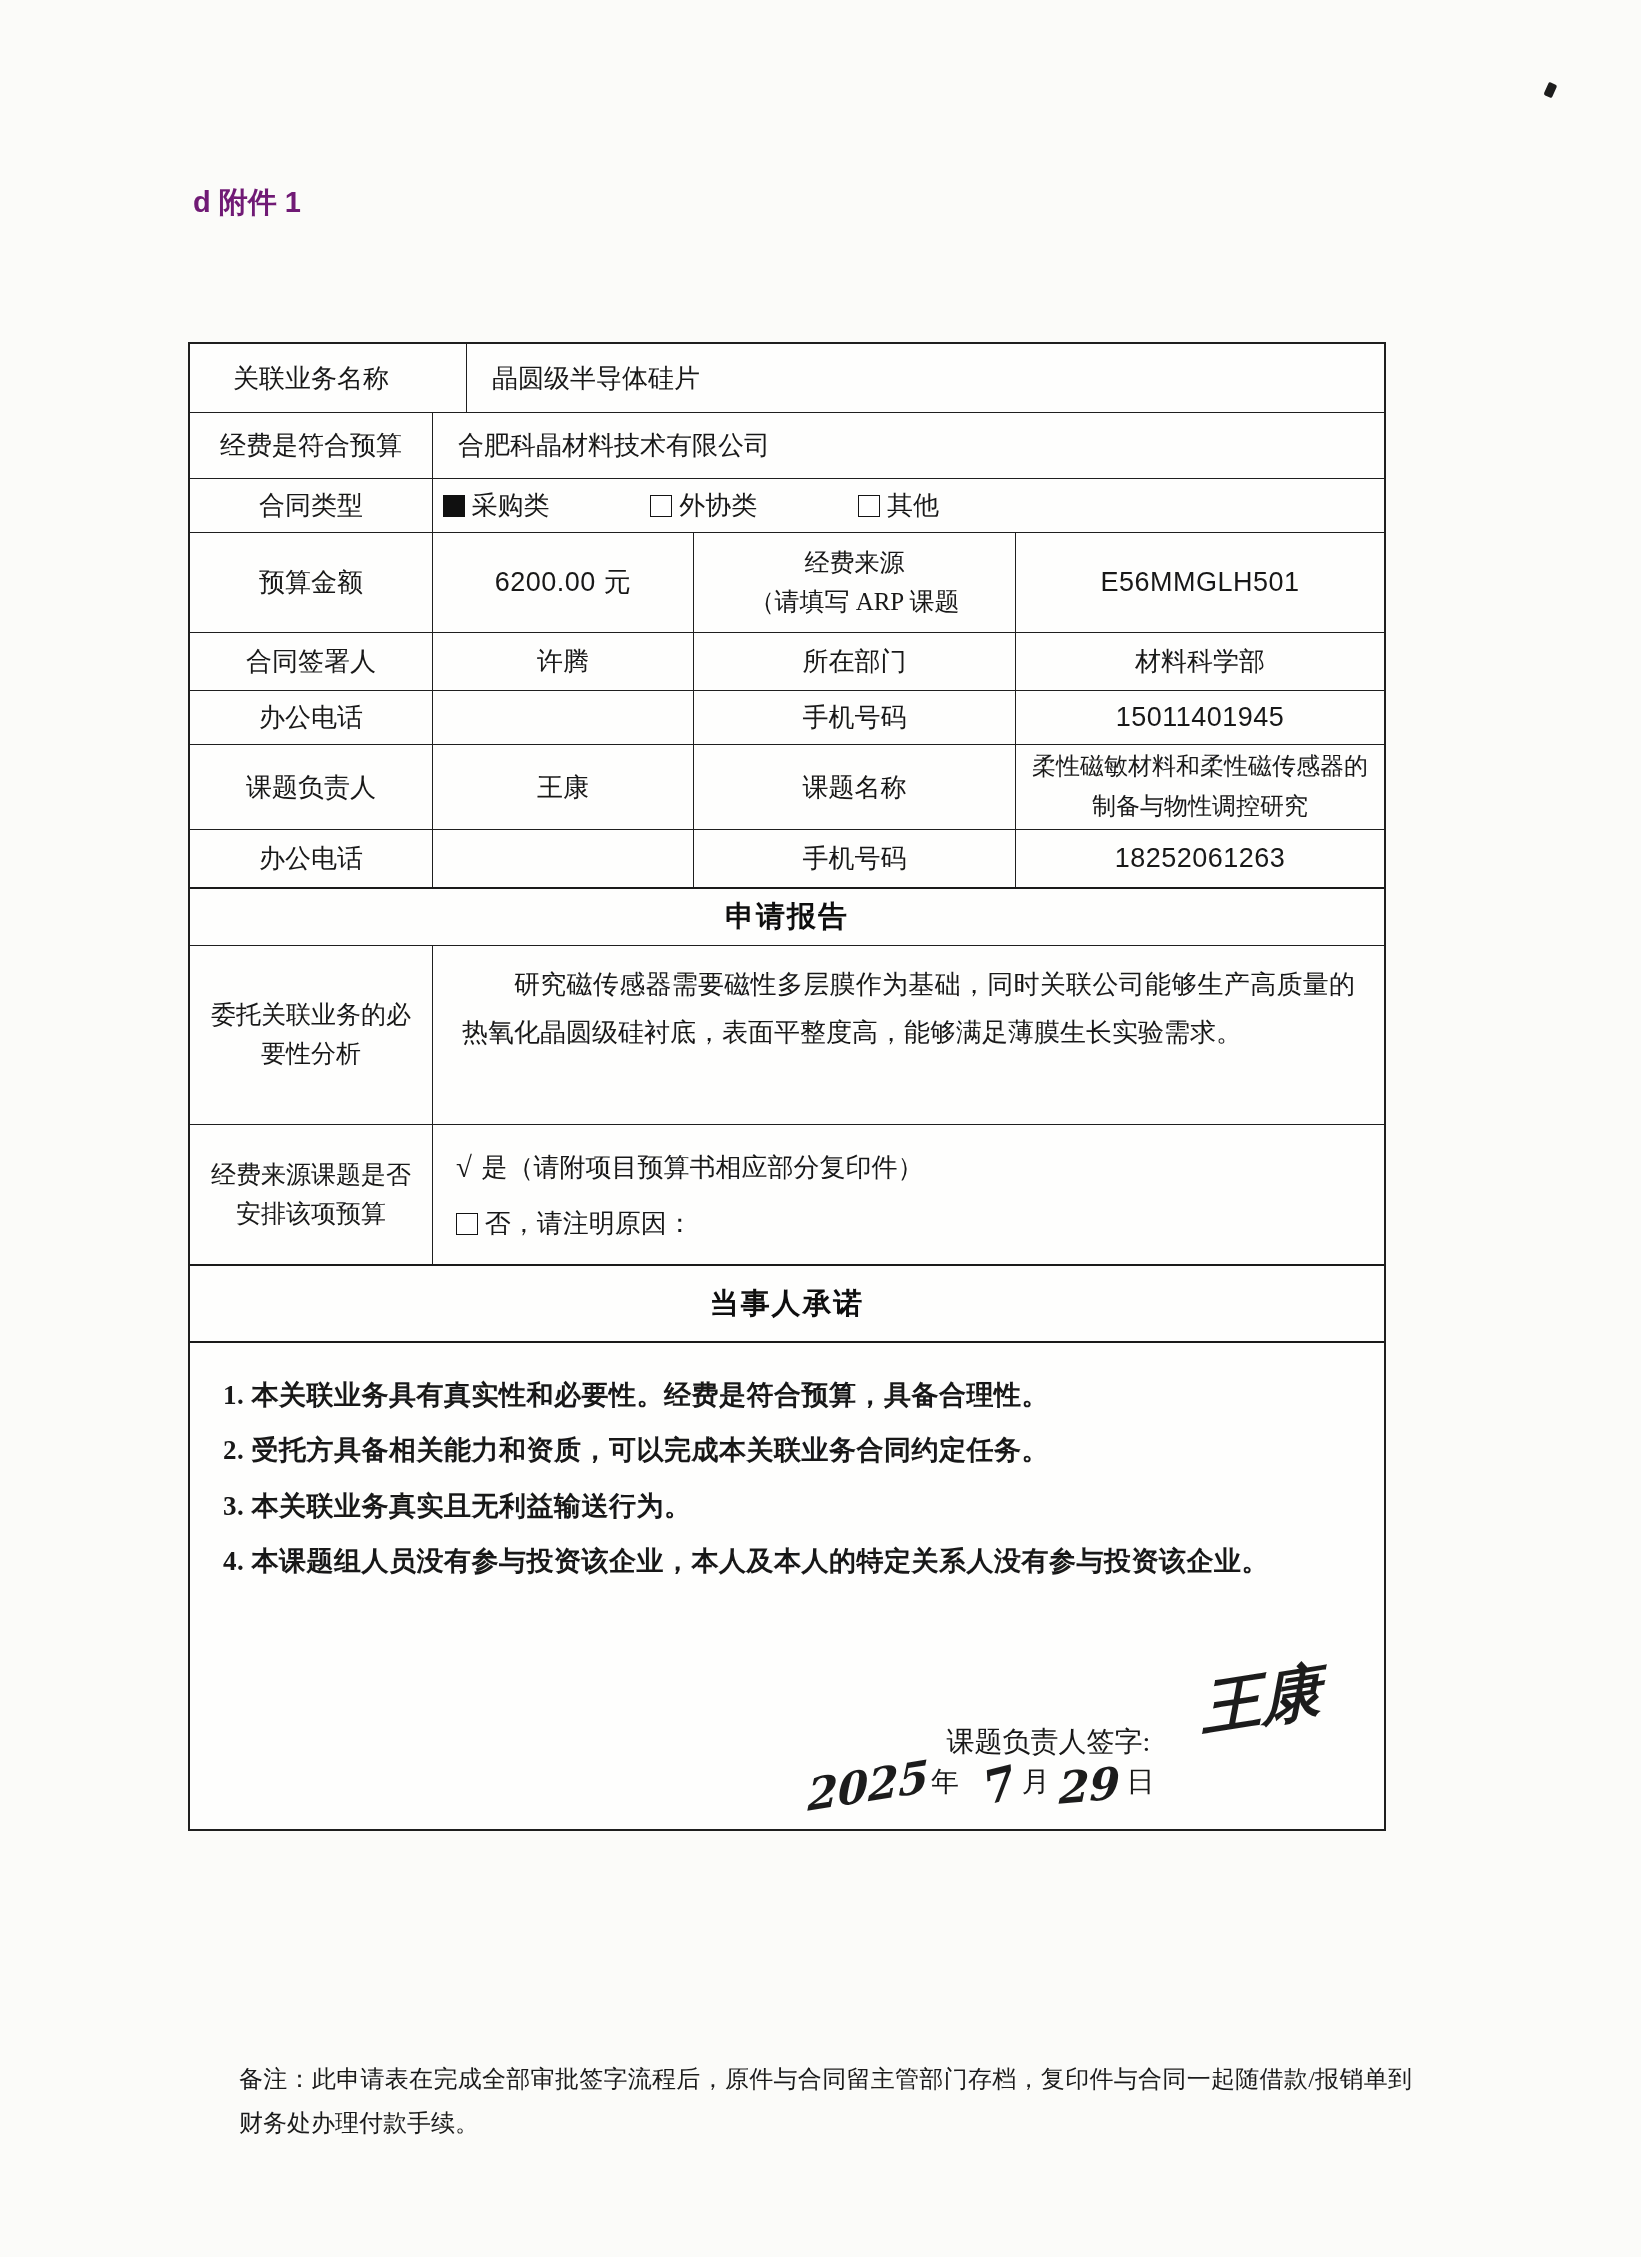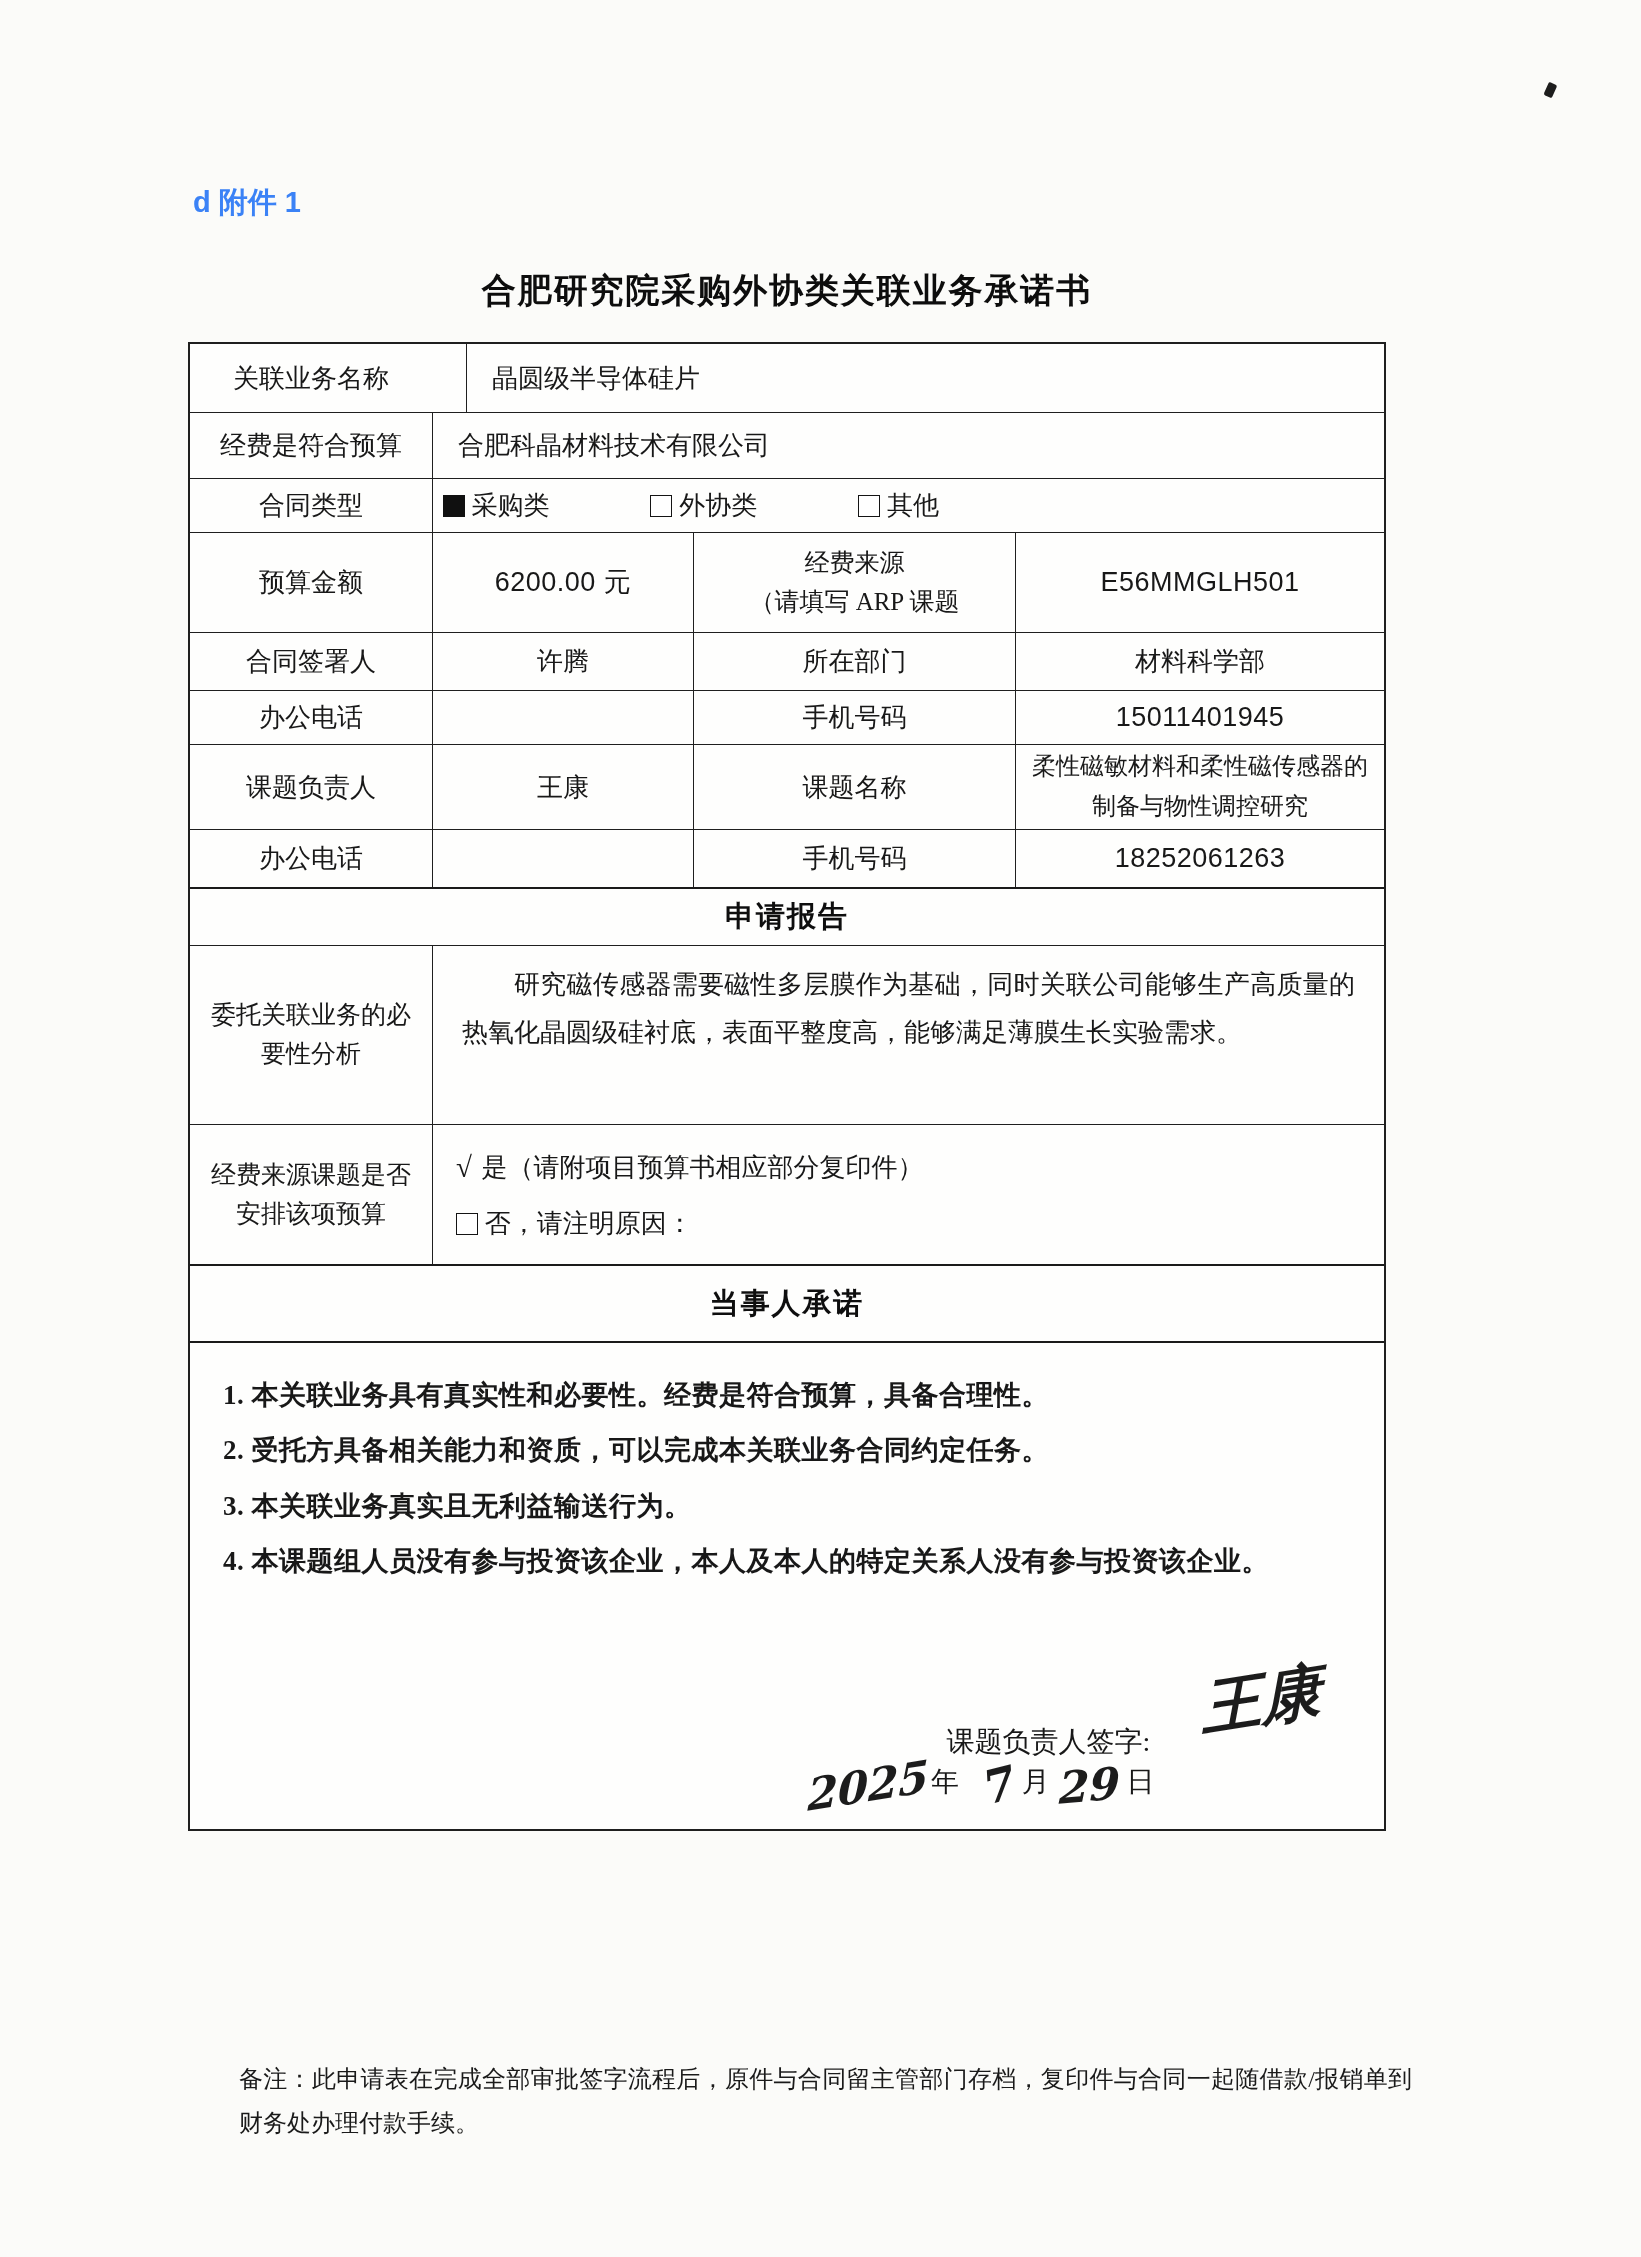--- a/index.html
+++ b/index.html
@@ -5,21 +5,21 @@
   * { margin:0; padding:0; box-sizing:border-box; }
   html,body { background:#e8e8e8; }
   .page {
     position:relative; width:1641px; height:2257px;
     background:#fbfbf9; overflow:hidden;
     font-family:"Liberation Serif", serif; color:#181818;
   }
   .attach {
     position:absolute; left:193px; top:183px;
     font-family:"Liberation Sans", sans-serif;
-    font-size:29px; font-weight:600; color:#3b82f6;
+    font-size:29px; font-weight:600; color:#701a75;
   }
   .title {
     position:absolute; left:188px; top:268px; width:1198px;
     text-align:center; font-family:"Liberation Sans", sans-serif;
     font-size:34px; font-weight:800; letter-spacing:1.9px; color:#0d0d0d;
   }
   .form-table {
     position:absolute; left:188px; top:342px; width:1198px;
     border:2.9px solid #1f1f1f; background:#fefefd;
   }
@@ -88,21 +88,20 @@
     position:absolute; left:1546px; top:83px; width:8.7px; height:13.5px;
     background:#1d1d1d; border-radius:1.9px; transform:rotate(24deg);
   }
 </style>
 </head>
 <body>
 
 <div class="page">
 
   <div class="attach">d 附件 1</div>
-  <div class="title">合肥研究院采购外协类关联业务承诺书</div>
 
   <div class="form-table">
 
     <div class="row r1">
       <div class="cell c1">关联业务名称</div>
       <div class="cell c4 left">晶圆级半导体硅片</div>
     </div>
 
     <div class="row r2">
       <div class="cell c1">经费是符合预算</div>

